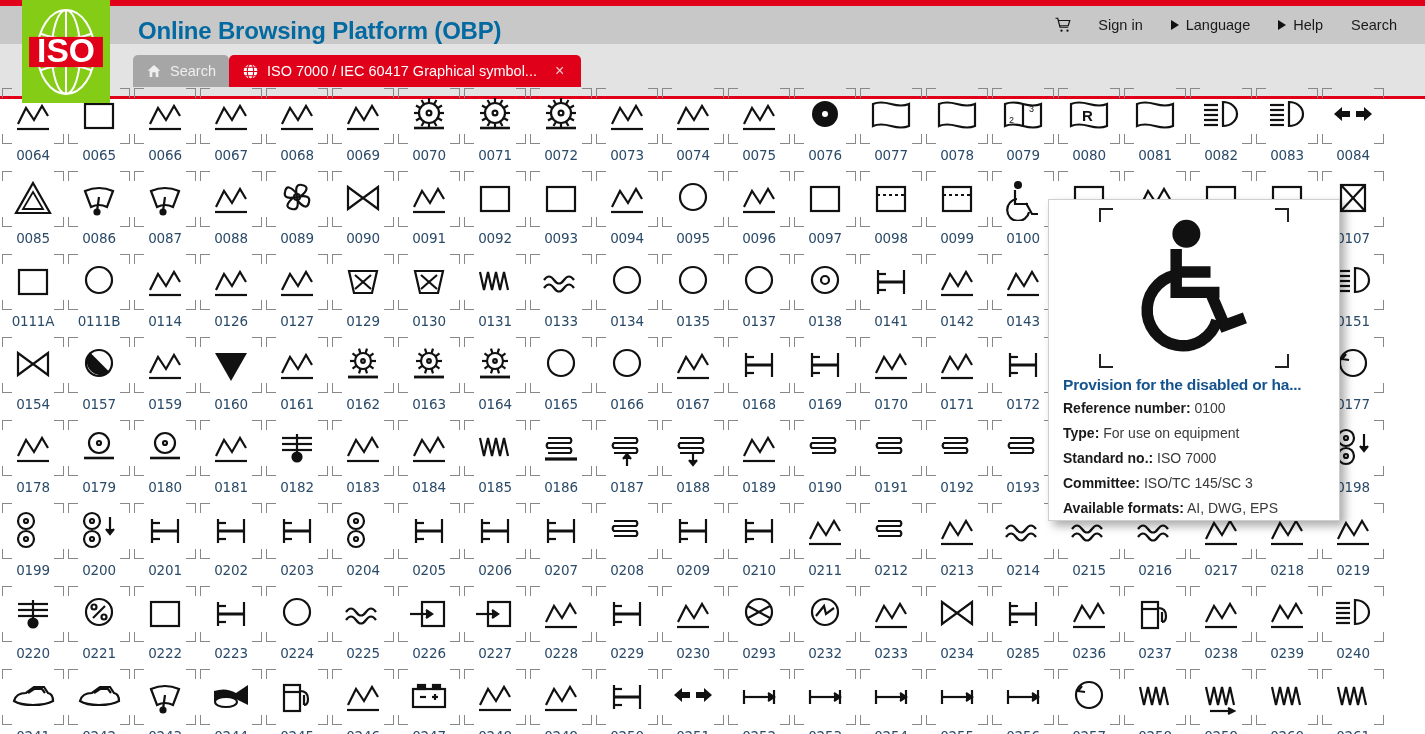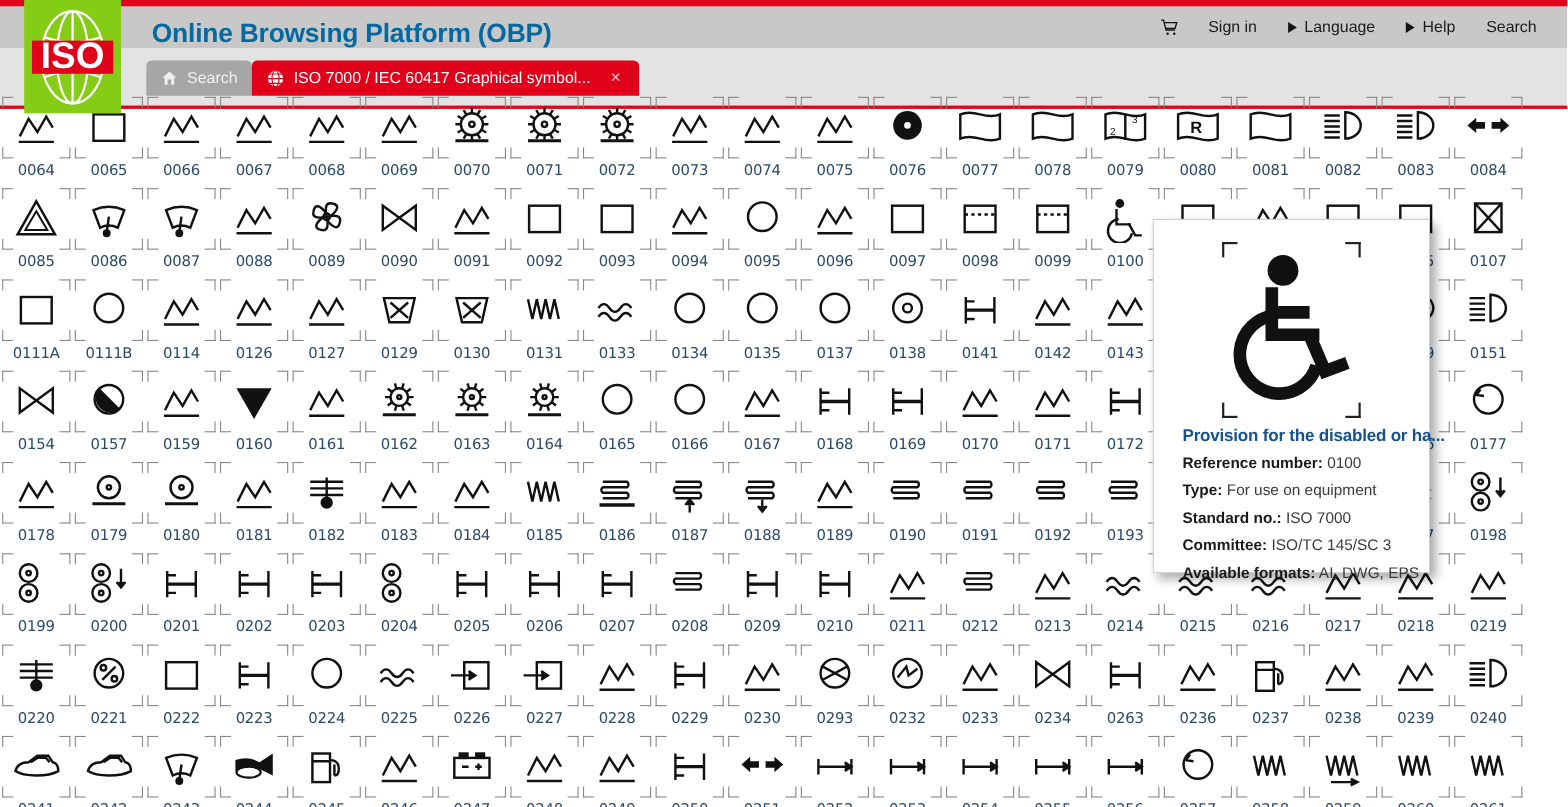--- a/index.html
+++ b/index.html
@@ -108,26 +108,26 @@
   .cell-box svg { display: block; }
   .cell-label {
     margin-top: 3px; font-size: 13.5px; color: #2a4a68;
     font-family: "DejaVu Sans", sans-serif;
     letter-spacing: -0.2px;
   }
 
   
   .tooltip {
     position: absolute; left: 1048px; top: 199px;
-    width: 252px; height: 322px;
+    width: 292px; height: 322px;
     background: #ffffff;
     border: 1px solid #cfcfcf;
     box-shadow: 5px 5px 9px rgba(0,0,0,0.33);
     z-index: 60;
-    padding: 12px;
+    padding: 0;
   }
   .tt-figure {
     height: 160px; display: flex; align-items: center; justify-content: center;
     position: relative; margin: 8px 50px 0 50px;
   }
   .tt-figure .tc { position: absolute; width: 14px; height: 14px; }
   .tt-figure .tc.tl { left: 0;  top: 0;     border-left: 2.2px solid #222; border-top: 2.2px solid #222; }
   .tt-figure .tc.tr { right: 0; top: 0;     border-right:2.2px solid #222; border-top: 2.2px solid #222; }
   .tt-figure .tc.bl { left: 0;  bottom: 0;  border-left: 2.2px solid #222; border-bottom:2.2px solid #222; }
   .tt-figure .tc.br { right: 0; bottom: 0;  border-right:2.2px solid #222; border-bottom:2.2px solid #222; }
@@ -2083,21 +2083,21 @@
               <g stroke="#111" fill="none" stroke-width="2.2">
                 <line x1="12" y1="10" x2="12" y2="34"></line>
                 <line x1="12" y1="22" x2="38" y2="22" stroke-width="3"></line>
                 <line x1="12" y1="14" x2="20" y2="14"></line>
                 <line x1="12" y1="30" x2="20" y2="30"></line>
                 <line x1="38" y1="10" x2="38" y2="34"></line>
               </g>
             </svg>
             <span class="corners"></span>
           </div>
-          <div class="cell-label">0263</div>
+          <div class="cell-label">0285</div>
         </div>
         <div class="cell">
           <div class="cell-box">
             <svg viewBox="0 0 50 44" width="50" height="44">
               <g stroke="#111" fill="none" stroke-width="2.2">
                 <polyline points="10,30 18,14 26,26 34,12 40,22"></polyline>
                 <line x1="9" y1="35" x2="41" y2="35"></line>
               </g>
             </svg>
             <span class="corners"></span>

